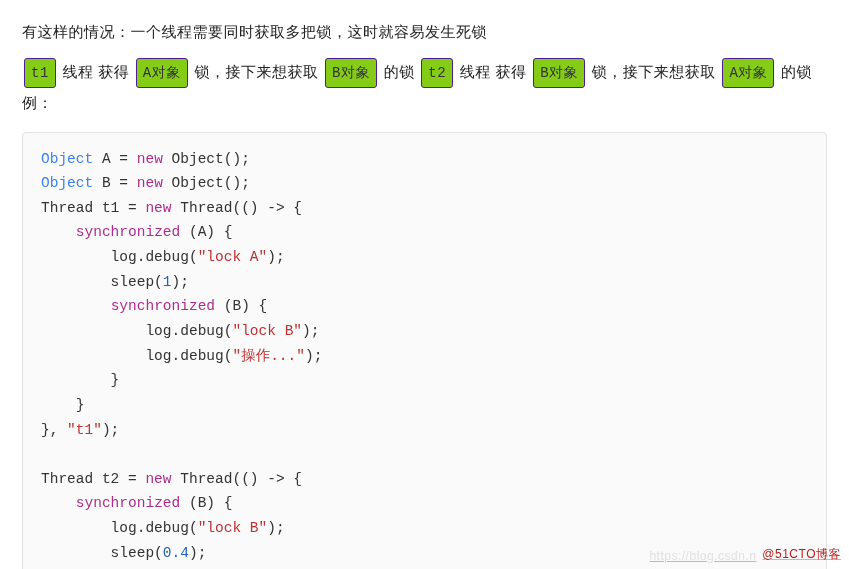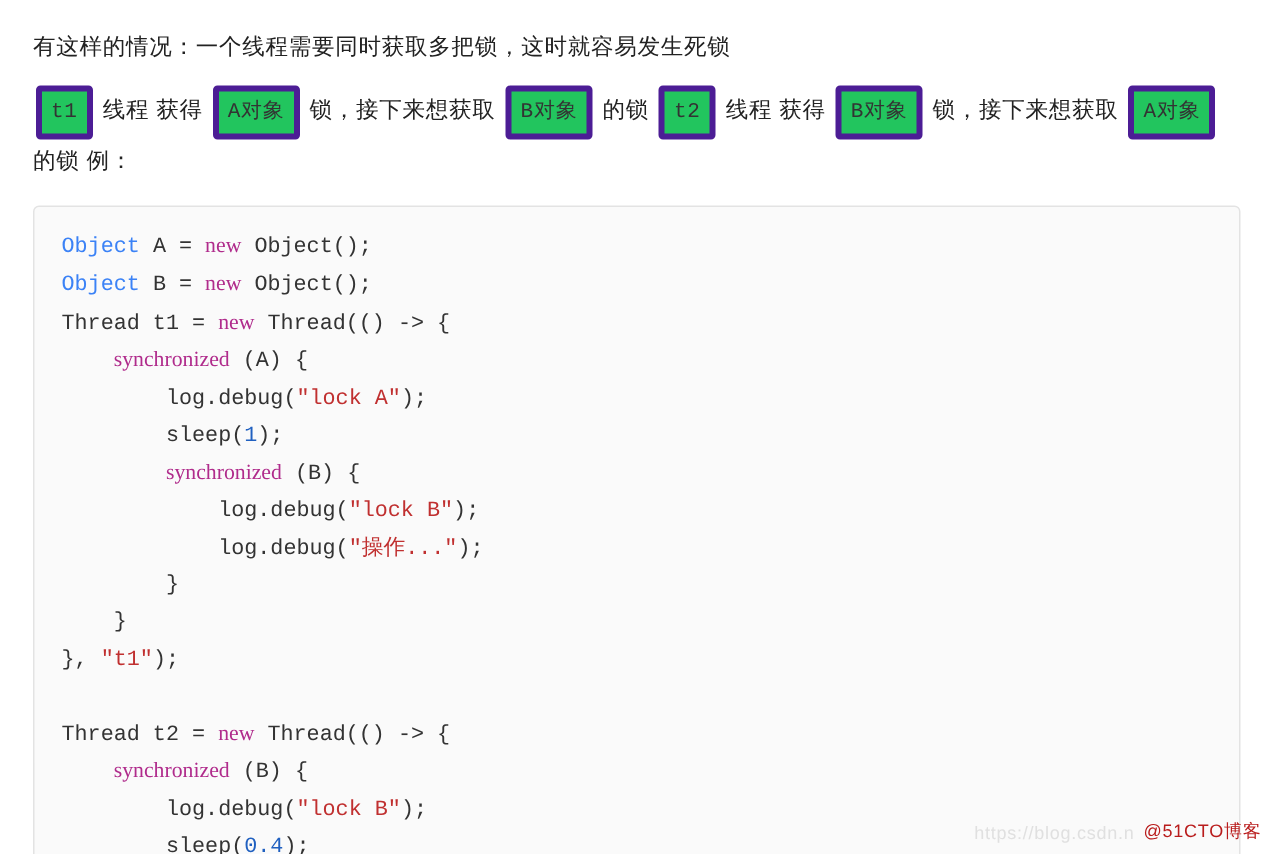--- a/index.html
+++ b/index.html
@@ -17,58 +17,59 @@
     letter-spacing:.5px;
   }
   .sub{
     margin-top:10px;
     line-height:2.0;
     letter-spacing:.5px;
   }
   .chip{
     display:inline-block;
     padding:0 6px;
-    border:4px solid #4c1d95;
+    border:1px solid #4c1d95;
     border-radius:3px;
-    background:#22c55e;
+    background:#84cc16;
     font-family:Consolas,"Courier New",monospace;
     font-size:14px;
     color:#333;
     margin:0 2px;
   }
   pre.code{
     margin:14px 0 0 0;
     padding:14px 18px 18px 18px;
     border:1px solid #e3e3e3;
     border-radius:4px;
     background:#fafafa;
     font-family:Consolas,"Courier New",monospace;
     font-size:14.5px;
     line-height:1.7;
     overflow:hidden;
     position:relative;
     height:460px;
     box-sizing:border-box;
   }
   .tok-type{color:#3b82f6;}       
-  .tok-kw{color:#b02c8c;font-family:Liberation Serif, serif;}         
+  .tok-kw{color:#b02c8c;}         
   .tok-num{color:#2060c0;}                       
   .tok-str{color:#c03030;}        
   .watermark{
     position:absolute;
     right:8px;
     bottom:6px;
     font-size:12px;
     color:#bbb;
     letter-spacing:.5px;
   }
   .wm-stack{
     display:inline-flex;
     gap:6px;
-    align-items:center;
+    align-items:flex-end;
+    text-decoration:underline;
   }
   .wm-light{color:#b91c1c;}
   .wm-lighter{color:#e0e0e0;}
   .plain{color:#333;}
 </style>
 </head>
 <body>
 
 <div class="intro">有这样的情况：一个线程需要同时获取多把锁，这时就容易发生死锁</div>
 

